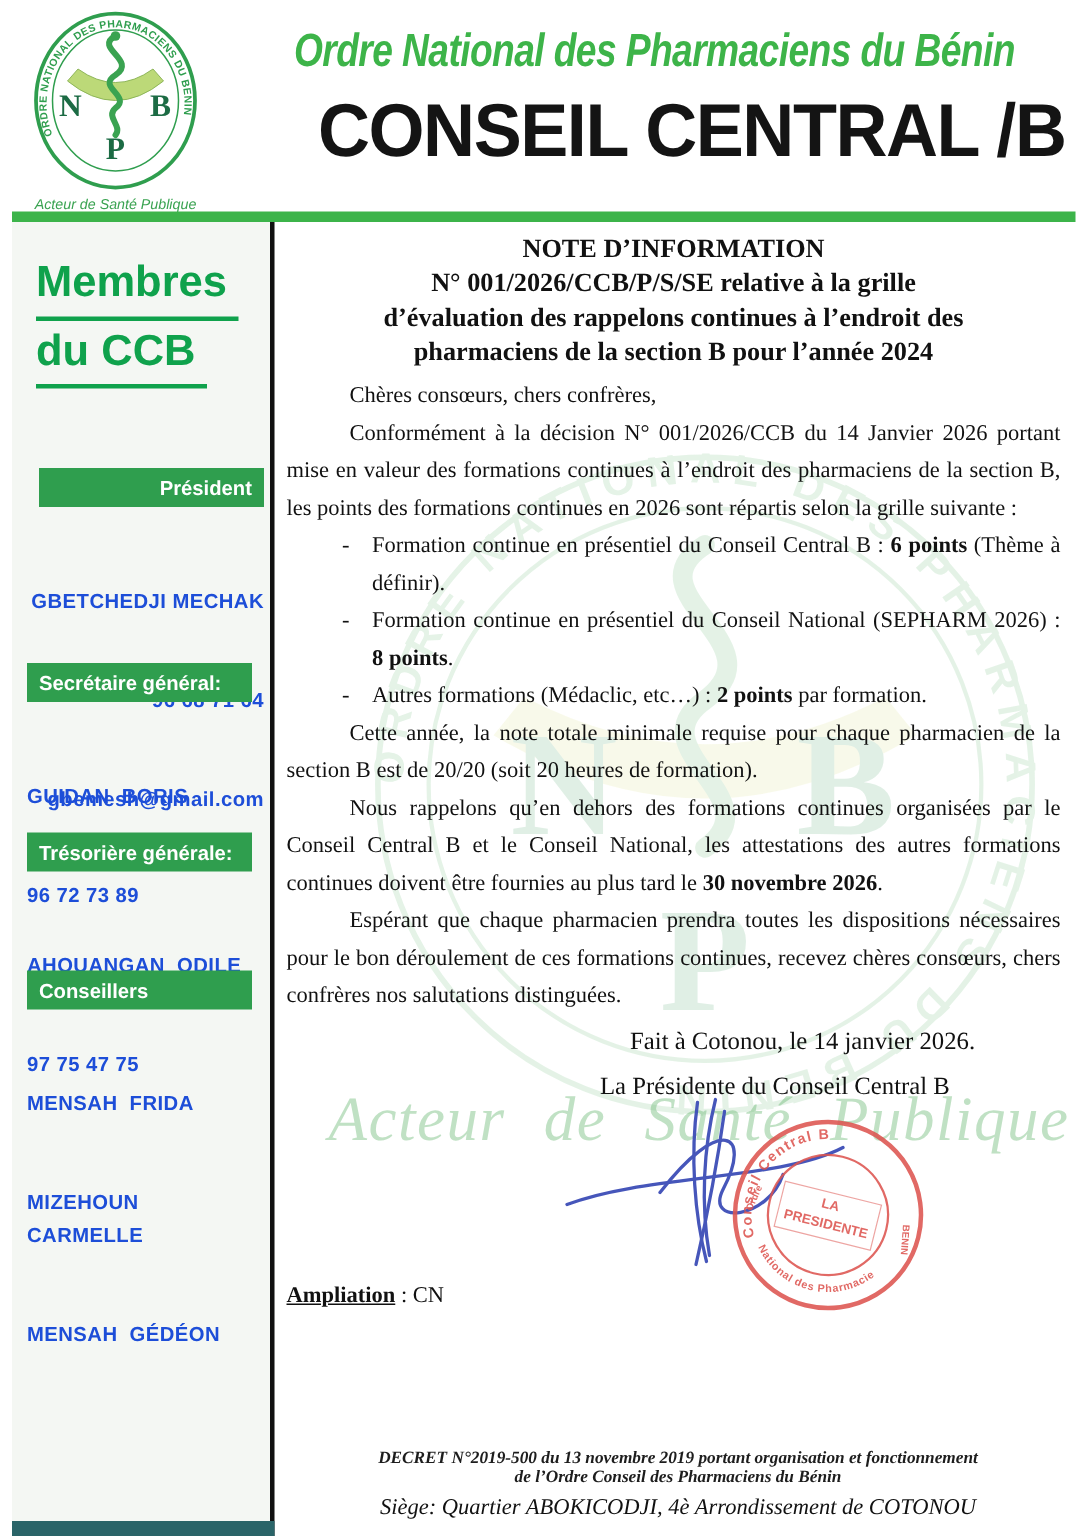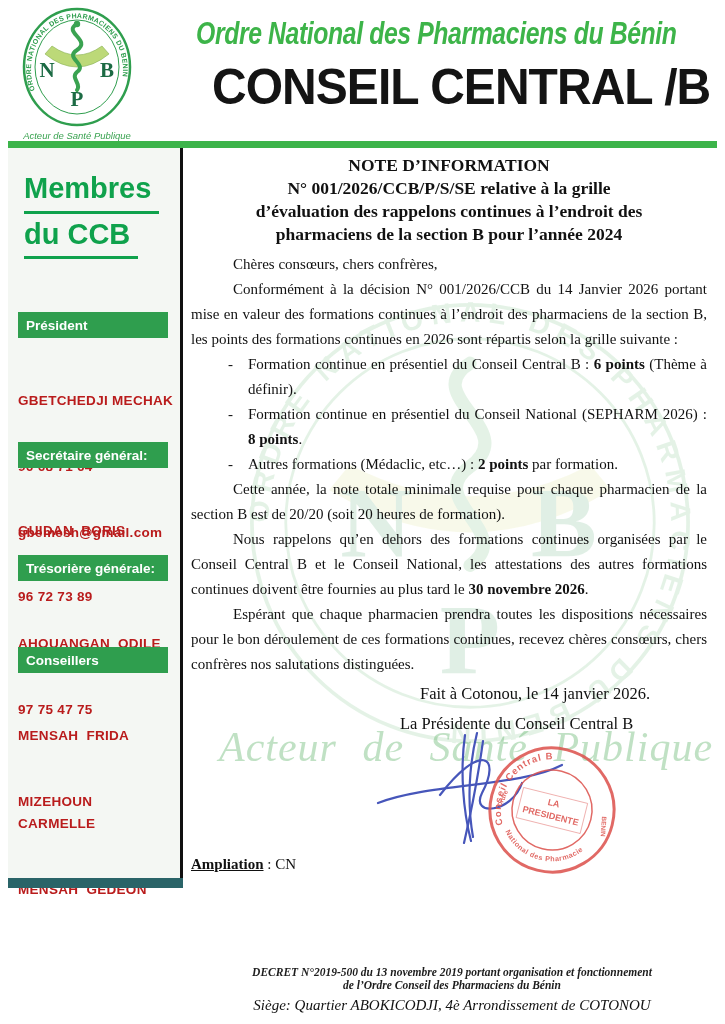--- a/index.html
+++ b/index.html
@@ -9,28 +9,28 @@
   
   .logo-svg{position:absolute;left:12px;top:4px;width:130px;height:140px;}
   .org-name{position:absolute;left:196px;top:16px;font-size:31px;font-weight:bold;font-style:italic;
             color:#3db449;white-space:nowrap;letter-spacing:-0.5px;
             transform:scaleX(.8);transform-origin:left top;}
   .council-title{position:absolute;left:212px;top:58px;font-size:50px;font-weight:800;color:#141414;
             white-space:nowrap;transform:scaleX(.96);transform-origin:left top;letter-spacing:-1px;}
   .top-rule{position:absolute;left:8px;right:8px;top:141px;height:7px;background:#3cb44a;}
 
   
-  .sidebar{position:absolute;left:8px;top:148px;width:172px;height:740px;background:#f4f7f3;
+  .sidebar{position:absolute;left:8px;top:148px;width:172px;height:876px;background:#f4f7f3;
            border-right:3px solid #101010;box-sizing:content-box;}
   .sb-title{position:absolute;left:16px;top:20px;font-size:29px;font-weight:800;color:#0fa24c;line-height:1.4;}
   .sb-underline{display:inline-block;border-bottom:3px solid #0fa24c;padding:0 8px 2px 0;}
   .sb-sec{position:absolute;left:10px;right:4px;}
   .sb-bar{display:inline-block;background:#2f9e4e;color:#fff;font-weight:700;font-size:13.5px;
           padding:6px 8px 5px 8px;min-width:134px;white-space:nowrap;}
-  .sb-lines{margin-top:8px;font-size:13.5px;font-weight:600;color:#b91c1c;line-height:22px;
+  .sb-lines{margin-top:8px;font-size:13.5px;font-weight:600;color:#1d4ed8;line-height:22px;
             white-space:pre-wrap;letter-spacing:.3px;}
   .sb-strip{position:absolute;left:0;bottom:0;width:175px;height:10px;background:#2a6468;}
 
   
   .content{position:absolute;left:183px;top:148px;width:542px;height:876px;box-sizing:border-box;
            padding:6px 18px 0 8px;font-family:"Liberation Serif",serif;color:#111;background:transparent;}
   .wm{position:absolute;z-index:0;pointer-events:none;}
   .wm-logo{left:52px;top:140px;width:470px;height:470px;}
   .wm-tagline{left:36px;top:575px;font-size:42px;font-style:italic;font-family:"Liberation Serif",serif;
               color:rgba(104,184,114,.42);white-space:nowrap;letter-spacing:1px;word-spacing:14px;}
@@ -80,21 +80,21 @@
     <div class="council-title">CONSEIL CENTRAL /B</div>
     <div class="top-rule"></div>
   </div>
 
   <div class="sidebar">
     <div class="sb-title">
       <span class="sb-underline">Membres</span><br>
       <span class="sb-underline">du CCB</span>
     </div>
 
-    <div class="sb-sec" style="top:164px;">
+    <div class="sb-sec" style="top:164px;text-align:right;">
       <span class="sb-bar">Président</span>
       <div class="sb-lines">
         <div>GBETCHEDJI MECHAK</div>
         <div>96 68 71 64</div>
         <div>gbemesh@gmail.com</div>
       </div>
     </div>
 
     <div class="sb-sec" style="top:294px;">
       <span class="sb-bar">Secrétaire général:</span>

